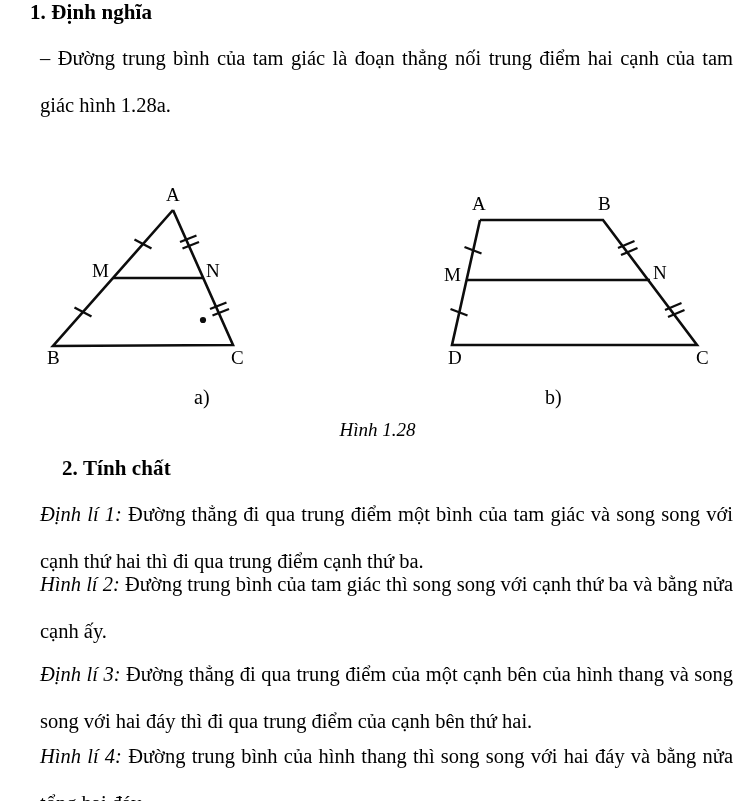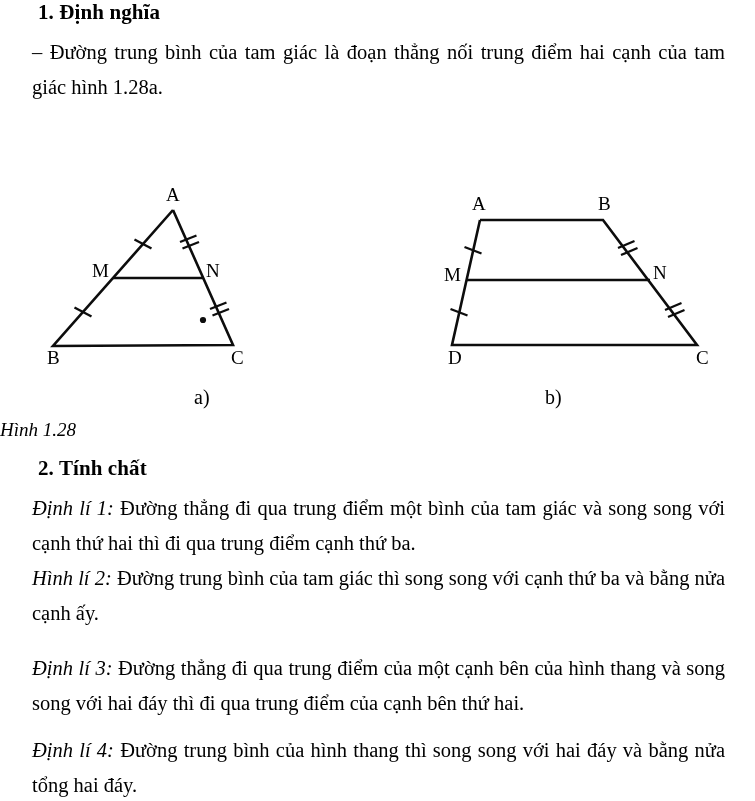--- a/index.html
+++ b/index.html
@@ -19,44 +19,45 @@
   .page {
     position: absolute;
     left: 0;
     top: 0;
     width: 755px;
     height: 801px;
   }
 
   .heading {
     position: absolute;
-    left: 38px;
+    left: 30px;
     font-weight: bold;
     font-size: 21px;
     letter-spacing: 0.1px;
     white-space: nowrap;
   }
 
   .para {
     position: absolute;
-    left: 32px;
+    left: 40px;
     width: 693px;
     font-size: 20.5px;
-    line-height: 35px;
+    line-height: 47px;
     text-align: justify;
     text-justify: inter-word;
   }
 
   .para .lbl {
     font-style: italic;
   }
 
   .fig-caption {
     position: absolute;
     width: 755px;
+    text-align: center;
     font-style: italic;
     font-size: 19px;
   }
 
   .fig-letter {
     position: absolute;
     font-size: 20px;
   }
 
   .diagram {
@@ -134,31 +135,31 @@
     <span class="vlabel" style="left:48px; top:163px;">D</span>
     <span class="vlabel" style="left:44px; top:80px;">M</span>
     <span class="vlabel" style="left:253px; top:78px;">N</span>
   </div>
 
   <div class="fig-letter" style="left:194px; top:386px;">a)</div>
   <div class="fig-letter" style="left:545px; top:386px;">b)</div>
 
   <div class="fig-caption" style="top:419px;">Hình 1.28</div>
 
-  <div class="heading" style="top:456px;">2. Tính chất</div>
+  <div class="heading" style="top:456px;margin-left:32px;">2. Tính chất</div>
 
   <div class="para" style="top:491px;">
     <span class="lbl">Định lí 1:</span><span> Đường thẳng đi qua trung điểm một bình của tam giác và song song với cạnh thứ hai thì đi qua trung điểm cạnh thứ ba.</span>
   </div>
 
   <div class="para" style="top:561px;">
     <span class="lbl">Hình lí 2:</span><span> Đường trung bình của tam giác thì song song với cạnh thứ ba và bằng nửa cạnh ấy.</span>
   </div>
 
   <div class="para" style="top:631px;margin-top:20px;">
     <span class="lbl">Định lí 3:</span><span> Đường thẳng đi qua trung điểm của một cạnh bên của hình thang và song song với hai đáy thì đi qua trung điểm của cạnh bên thứ hai.</span>
   </div>
 
   <div class="para" style="top:733px;">
-    <span class="lbl">Định lí 4:</span><span> Đường trung bình của hình thang thì song song với hai đáy và bằng nửa tổng hai đáy.</span>
+    <span class="lbl">Hình lí 4:</span><span> Đường trung bình của hình thang thì song song với hai đáy và bằng nửa tổng hai đáy.</span>
   </div>
 
 </div>
 
 </body></html>

